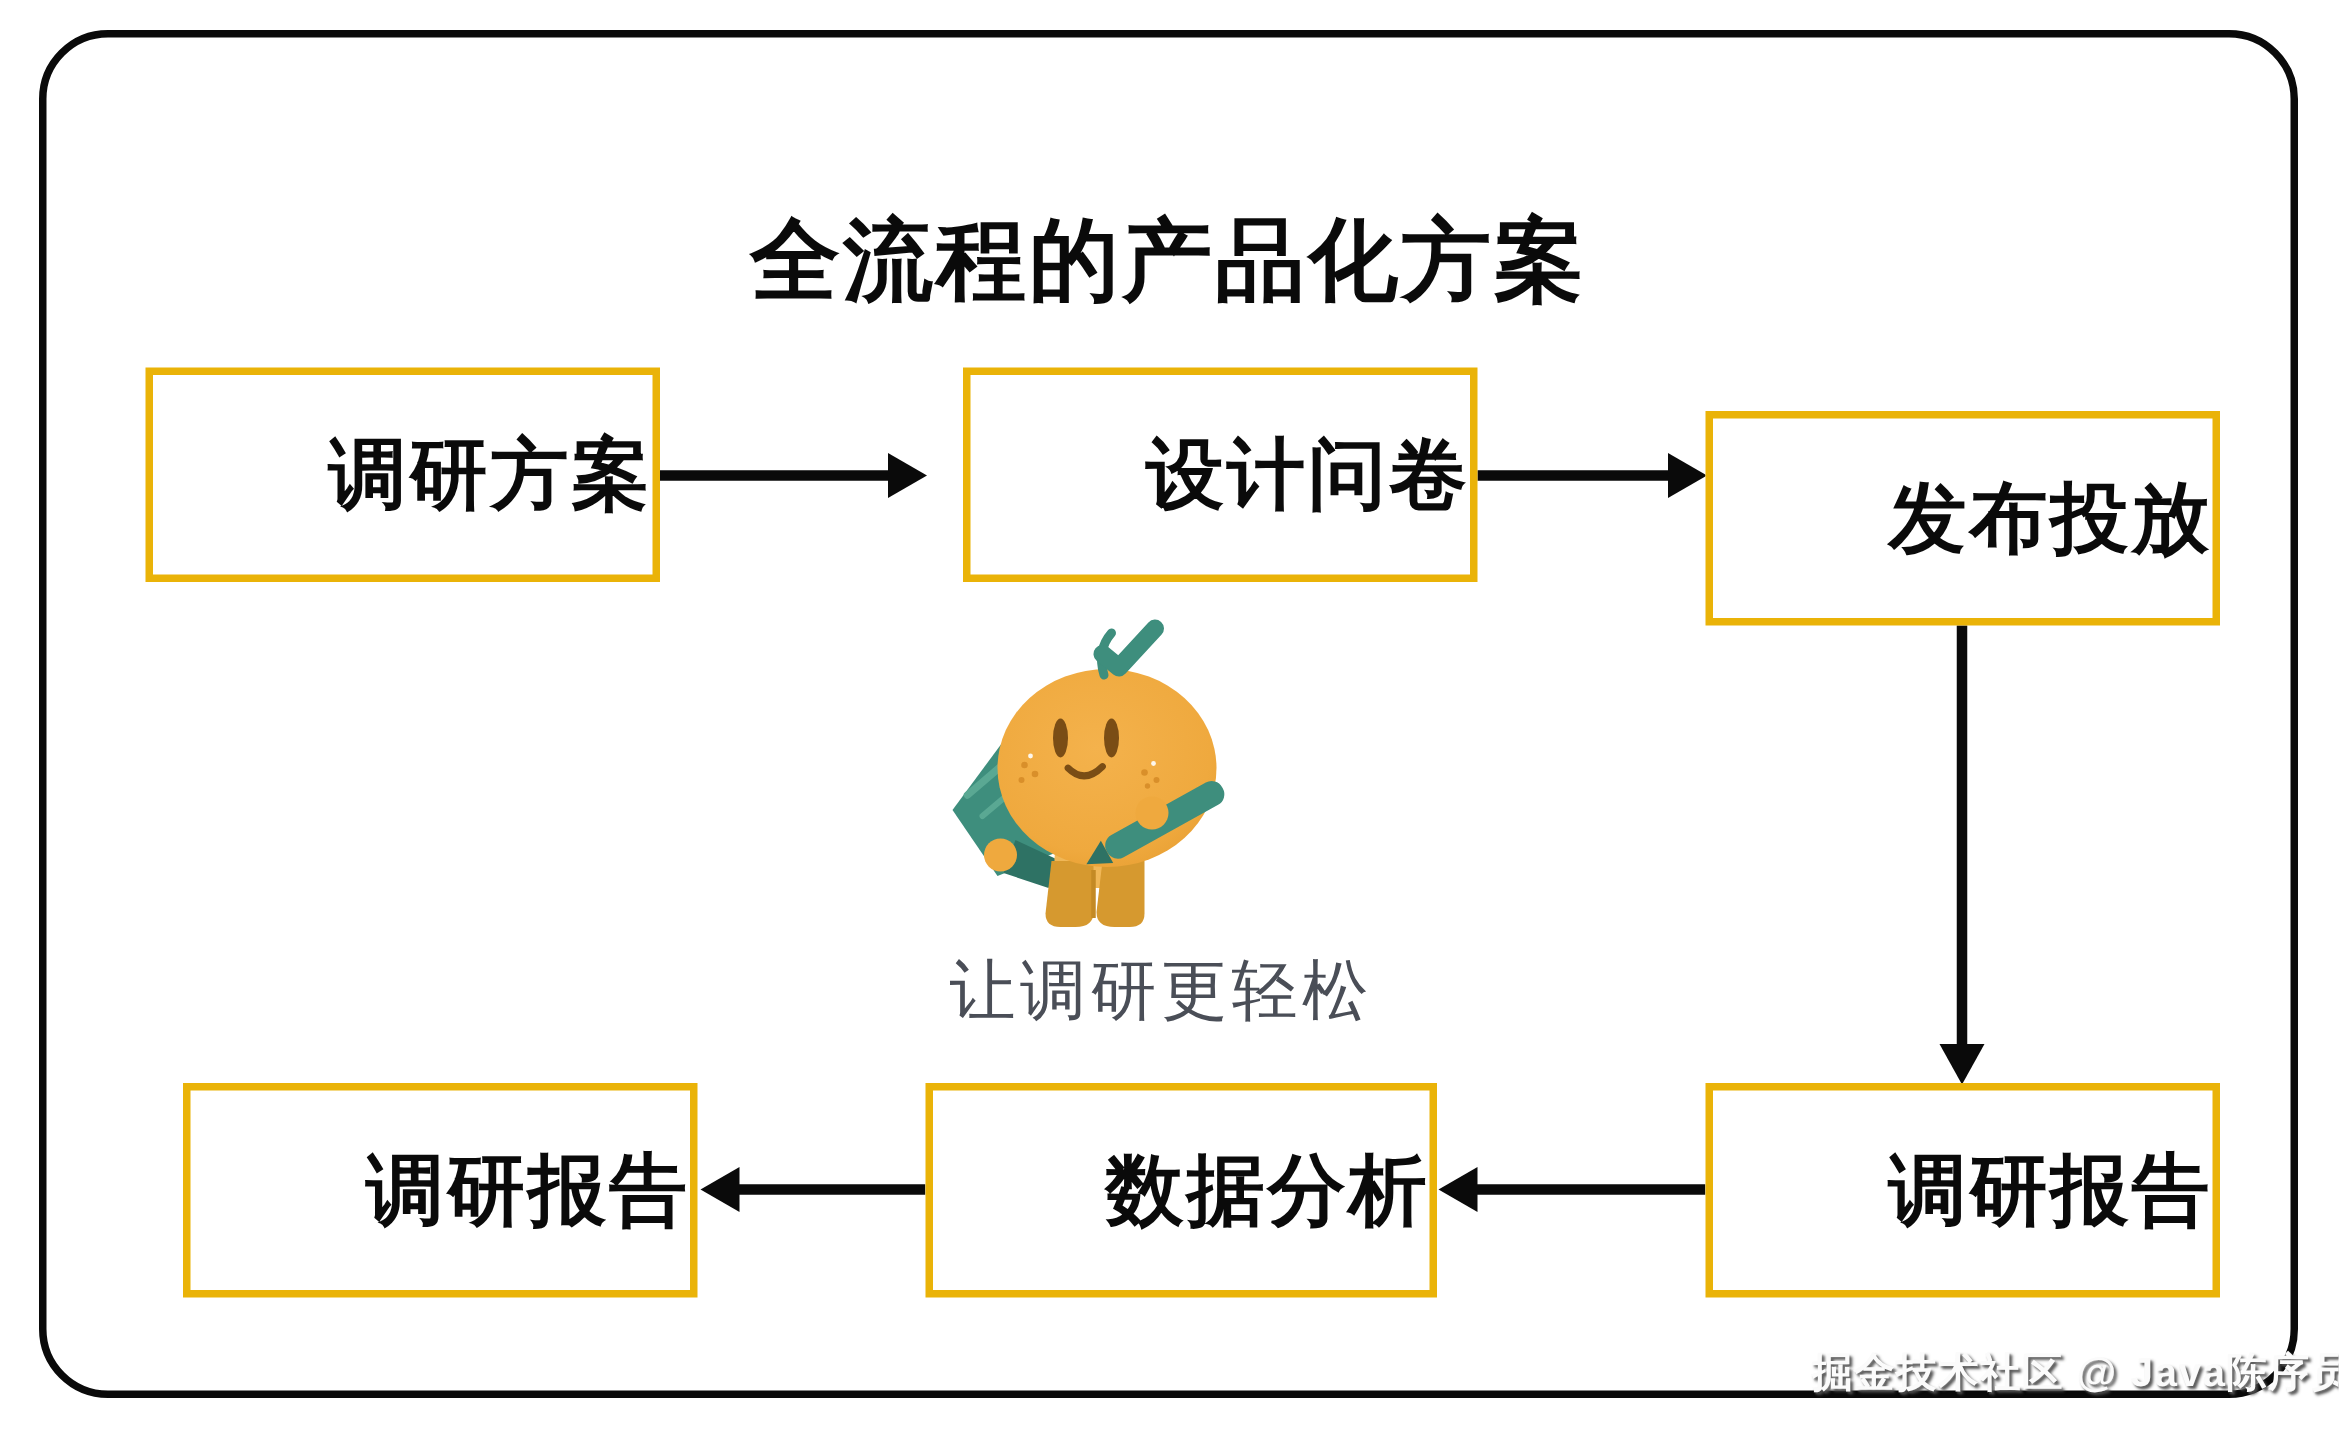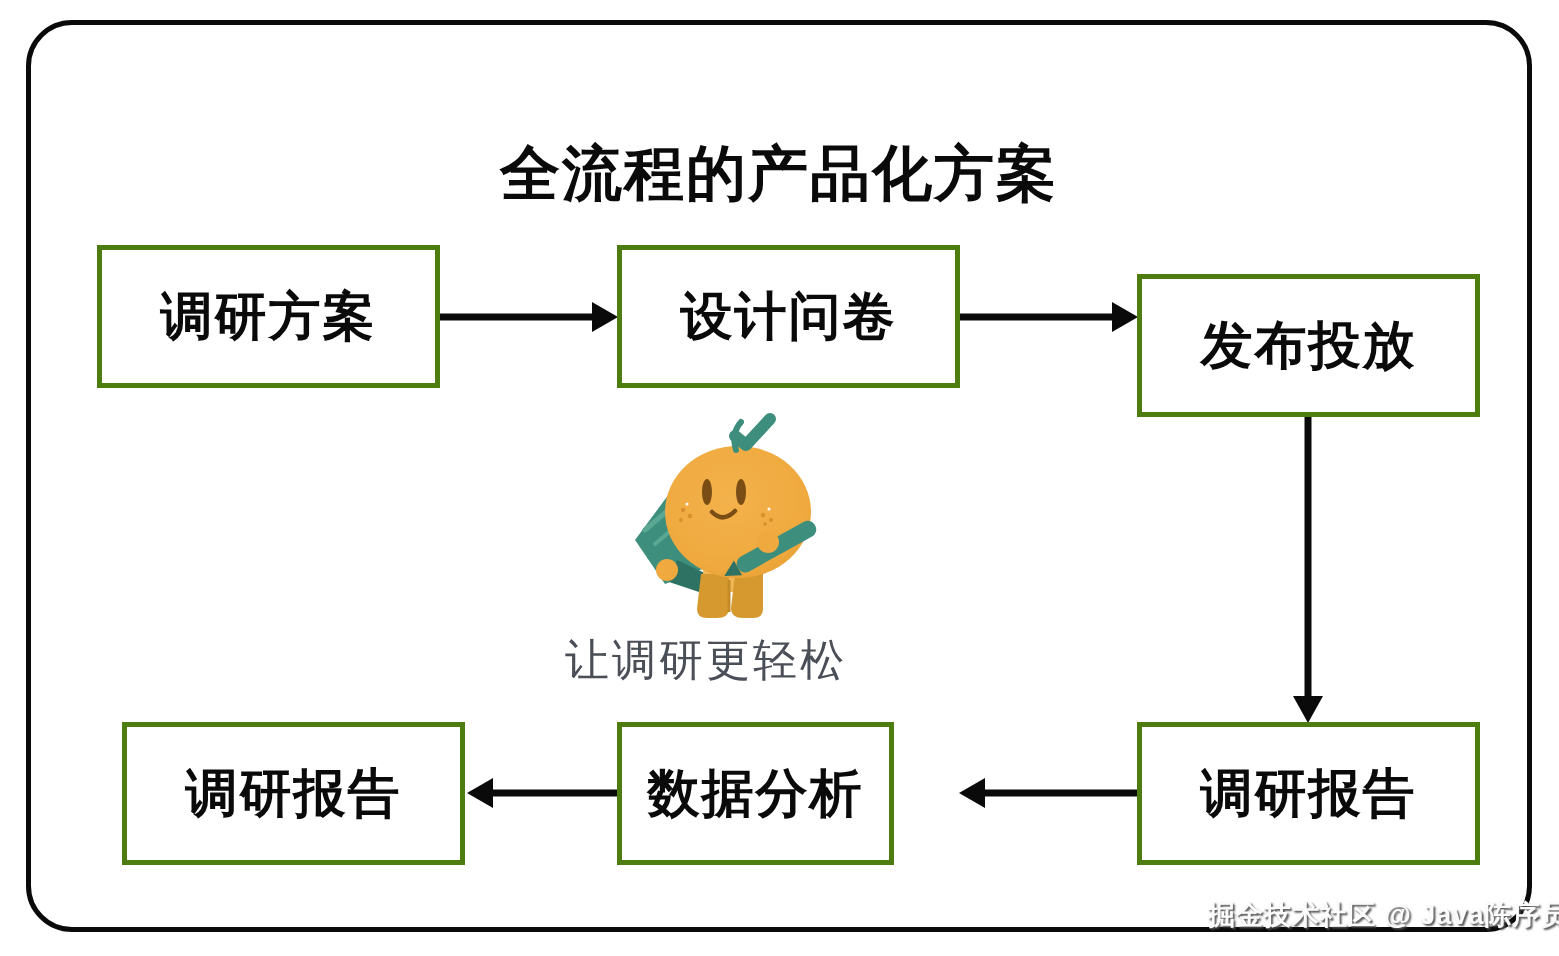--- a/index.html
+++ b/index.html
@@ -26,53 +26,53 @@
     font-size: 60px;
     font-weight: 600;
     letter-spacing: 2px;
     color: #0a0a0a;
     white-space: nowrap;
     margin-top: 44px;
   }
   .node {
     position: absolute;
     width: 343px; height: 143px;
-    border: 5px solid #4d7c0f;
+    border: 5px solid #eab308;
     background: #ffffff;
     display: flex;
     align-items: center;
-    justify-content: center;
+    justify-content: flex-end;
     font-size: 52px;
     font-weight: 600;
     letter-spacing: 2px;
     color: #0a0a0a;
     white-space: nowrap;
   }
   #node-research-plan       { left: 97px;   top: 245px; }
-  #node-design-questionnaire{ left: 617px;  top: 245px; }
+  #node-design-questionnaire{ left: 642px;  top: 245px; }
   #node-publish-launch      { left: 1137px; top: 245px; margin-top: 29px; }
   #node-research-report     { left: 122px;  top: 722px; }
-  #node-data-analysis       { left: 617px;  top: 722px; width: 277px; }
+  #node-data-analysis       { left: 617px;  top: 722px; width: 341px; }
   #node-fill-questionnaire  { left: 1137px; top: 722px; }
   .arrow-layer {
     position: absolute;
     left: 0; top: 0;
     width: 1559px; height: 956px;
     pointer-events: none;
   }
   .mascot-wrap {
     position: absolute;
     left: 615px; top: 412px;
     width: 230px; height: 220px;
   }
   .mascot-caption {
     position: absolute;
     left: 565px; top: 631px;
     width: 350px;
-    text-align: left;
+    text-align: right;
     font-size: 44px;
     font-weight: 500;
     letter-spacing: 3px;
     color: #4a4e57;
     white-space: nowrap;
   }
   .watermark {
     position: absolute;
     left: 1208px; top: 897px;
     font-size: 27px;

